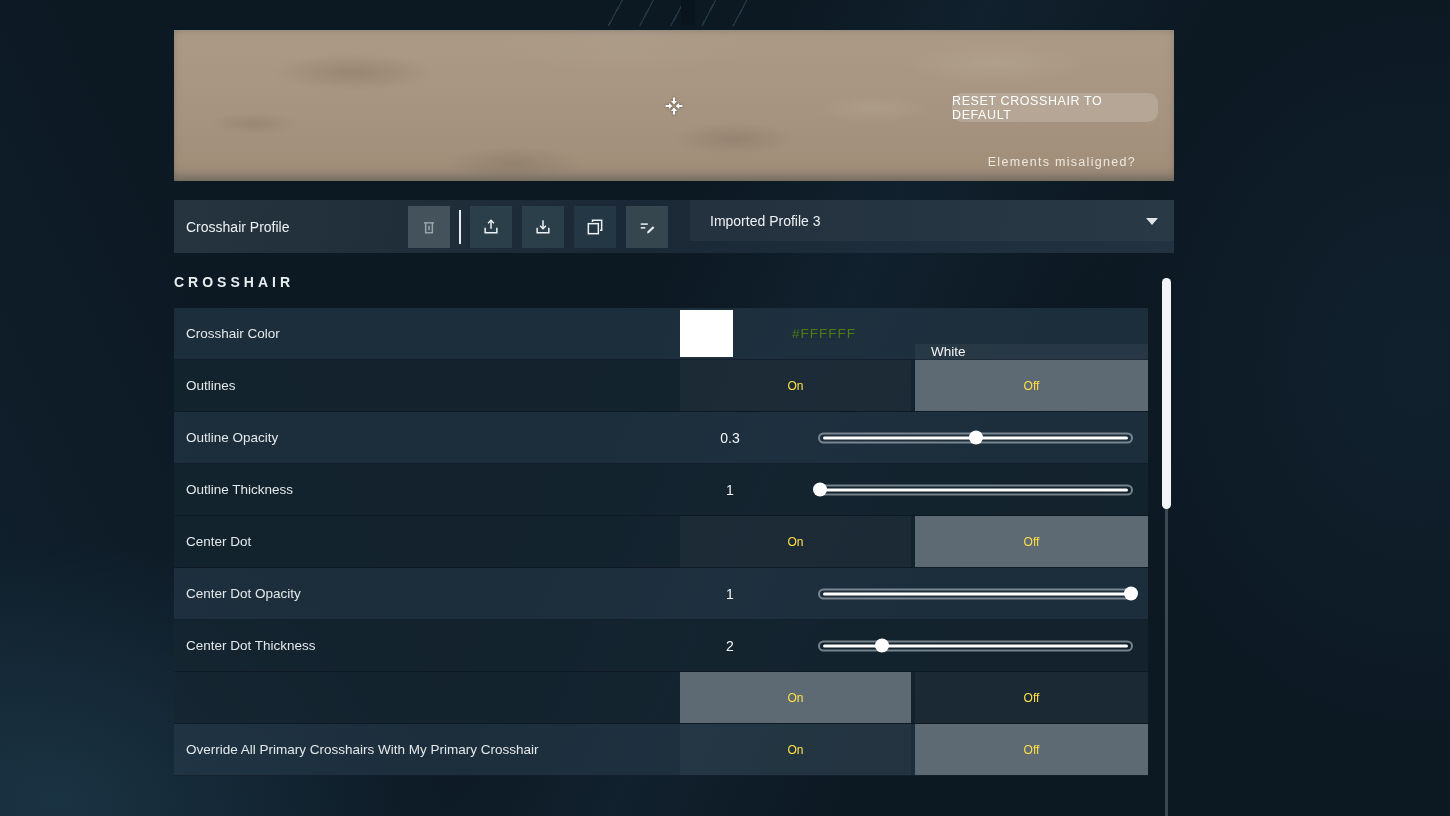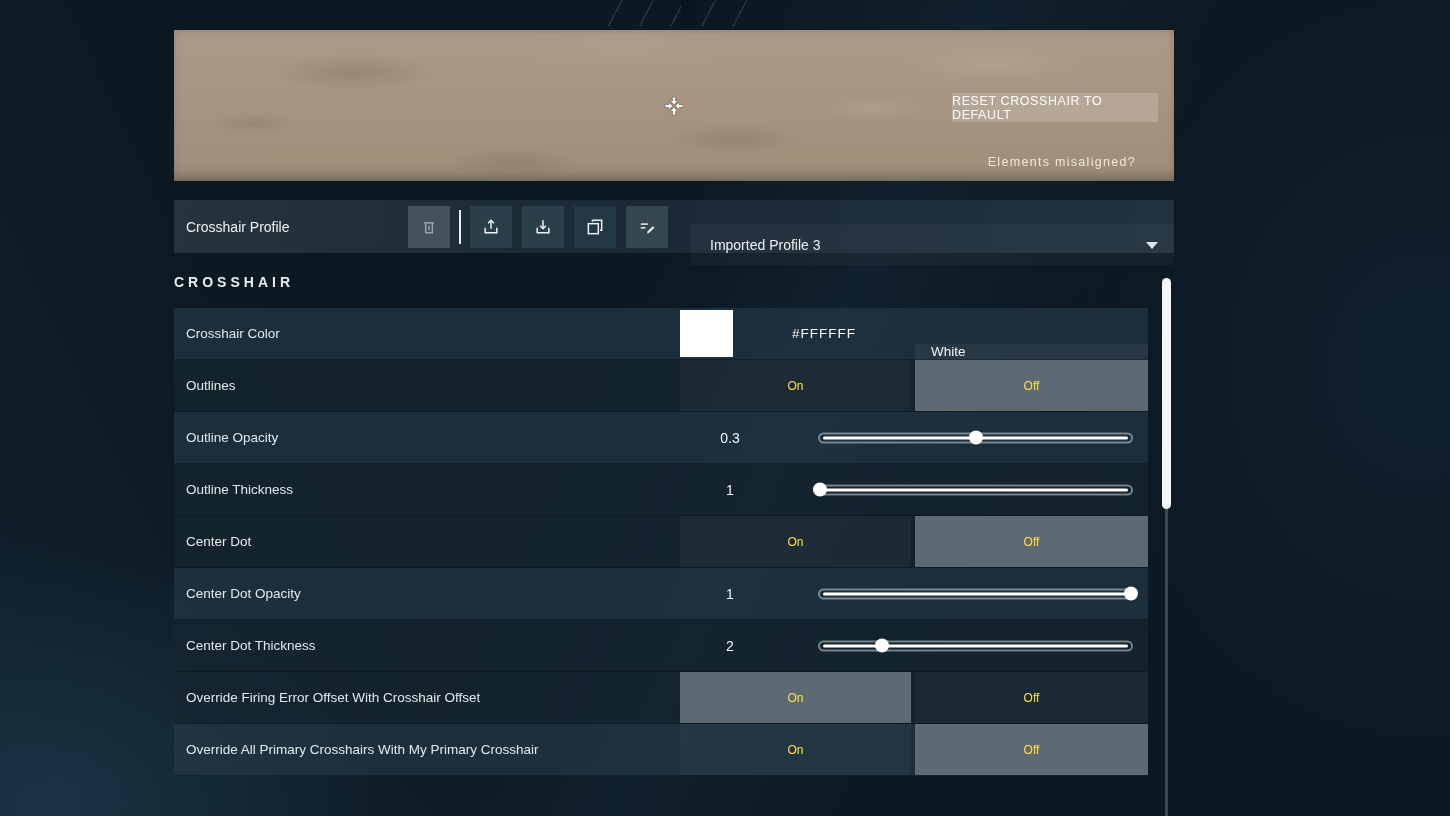--- a/index.html
+++ b/index.html
@@ -38,21 +38,21 @@
       radial-gradient(ellipse 70px 18px at 8% 62%, rgba(120,106,88,0.30), transparent 62%),
       radial-gradient(ellipse 200px 40px at 45% 12%, rgba(178,164,144,0.30), transparent 62%),
       linear-gradient(180deg, #ab9a85 0%, #a69480 55%, #9f8d78 100%);
     box-shadow: inset 0 -10px 14px -8px rgba(35,45,55,0.55), inset 0 3px 6px -3px rgba(70,80,90,0.35);
   }
   .move-cursor { position:absolute; left:50%; top:50%; transform:translate(-50%,-50%); filter:drop-shadow(0 0 1px rgba(40,40,40,0.7)); }
   .reset-btn {
     position:absolute; left:778px; top:63px; width:206px; height:29px;
     background:rgba(255,255,255,0.17);
     display:flex; align-items:center; justify-content:center;
-    font-size:12.5px; letter-spacing:0.6px; color:#ffffff; cursor:pointer;
+    font-size:12.5px; letter-spacing:0.6px; color:#ffffff; cursor:pointer;border-radius:10px;
   }
   .misaligned {
     position:absolute; right:38px; top:125px;
     font-size:12.5px; letter-spacing:1.3px; color:#ece8df; cursor:pointer;
   }
 
   
   .profile-bar {
     position:absolute; left:174px; top:200px; width:1000px; height:53px;
     background:linear-gradient(100deg, #26343f 0%, #1b2936 45%, #223240 100%);
@@ -62,21 +62,21 @@
   .pbtn { position:absolute; top:6px; width:42px; height:42px; display:flex; align-items:center; justify-content:center; cursor:pointer; }
   .pbtn.delete   { left:234px; background:#44535b; }
   .pbtn.export   { left:296px; background:#2b3f4b; }
   .pbtn.import   { left:348px; background:#2b3f4b; }
   .pbtn.duplicate{ left:400px; background:#24384531; background:#243745; }
   .pbtn.rename   { left:452px; background:#35464f; }
   .pdivider { position:absolute; left:285px; top:10px; width:2px; height:34px; background:#e8ecee; }
   .profile-dropdown {
     position:absolute; left:516px; top:0; width:484px; height:41px;
     background:rgba(255,255,255,0.035); cursor:pointer;
-    display:flex; align-items:center;margin-top:24px;
+    display:flex; align-items:center;
   }
   .profile-dropdown .dd-text { padding-left:20px; font-size:14px; color:#eef1f3; }
   .caret {
     position:absolute; right:16px; top:50%; margin-top:-3px;
     width:0; height:0; border-left:6px solid transparent; border-right:6px solid transparent; border-top:7px solid #dfe5e8;
   }
 
   
   .section-title {
     position:absolute; left:174px; top:274px;
@@ -103,21 +103,21 @@
   .slider-value { position:absolute; left:506px; top:0; width:100px; height:100%; display:flex; align-items:center; justify-content:center; font-size:14px; color:#f2f5f6; }
   .slider {
     position:absolute; left:644px; top:50%; transform:translateY(-50%);
     width:315px; height:11px;
     border:2px solid rgba(178,189,196,0.62); border-radius:6px; cursor:pointer;
   }
   .slider-line { position:absolute; left:3px; right:3px; top:50%; margin-top:-1.5px; height:3px; background:#ffffff; border-radius:2px; }
   .slider-thumb { position:absolute; top:50%; margin-top:-7px; width:14px; height:14px; border-radius:50%; background:#ffffff; }
 
   .swatch { position:absolute; left:506px; top:2px; width:53px; height:47px; background:#ffffff; cursor:pointer; }
-  .hex-field { position:absolute; left:560px; top:0; width:180px; height:100%; display:flex; align-items:center; justify-content:center; font-size:13.5px; letter-spacing:1px; color:#ffffff; cursor:text; }
+  .hex-field { position:absolute; left:560px; top:0; width:180px; height:100%; display:flex; align-items:center; justify-content:center; font-size:13.5px; letter-spacing:1px; color:#4d7c0f; cursor:text; }
   .color-dropdown {
     position:absolute; left:741px; top:0; width:233px; height:100%;
     background:rgba(255,255,255,0.05); cursor:pointer; display:flex; align-items:flex-start;margin-top:36px;
   }
   .color-dropdown .dd-text { padding-left:16px; font-size:13.5px; color:#f2f5f6; }
   .color-dropdown .caret { right:14px; border-left-width:5px; border-right-width:5px; border-top-width:6px; }
 
   
   .scroll-track { position:absolute; left:1165px; top:278px; width:3px; height:538px; background:rgba(148,163,173,0.35); }
   .scroll-thumb { position:absolute; left:1162px; top:278px; width:9px; height:231px; background:#f2f5f6; border-radius:5px; cursor:grab; }
@@ -245,21 +245,20 @@
   <div class="row dark">
     <div class="row-label">Center Dot Thickness</div>
     <div class="slider-value">2</div>
     <div class="slider">
       <div class="slider-line"></div>
       <div class="slider-thumb" style="left: calc(20% - 7px);"></div>
     </div>
   </div>
 
   <div class="row dark">
-    <div class="row-label">Override Firing Error Offset With Crosshair Offset</div>
     <div class="cell on selected">On</div>
     <div class="cell off">Off</div>
   </div>
 
   <div class="row light">
     <div class="row-label">Override All Primary Crosshairs With My Primary Crosshair</div>
     <div class="cell on">On</div>
     <div class="cell off selected">Off</div>
   </div>
 

